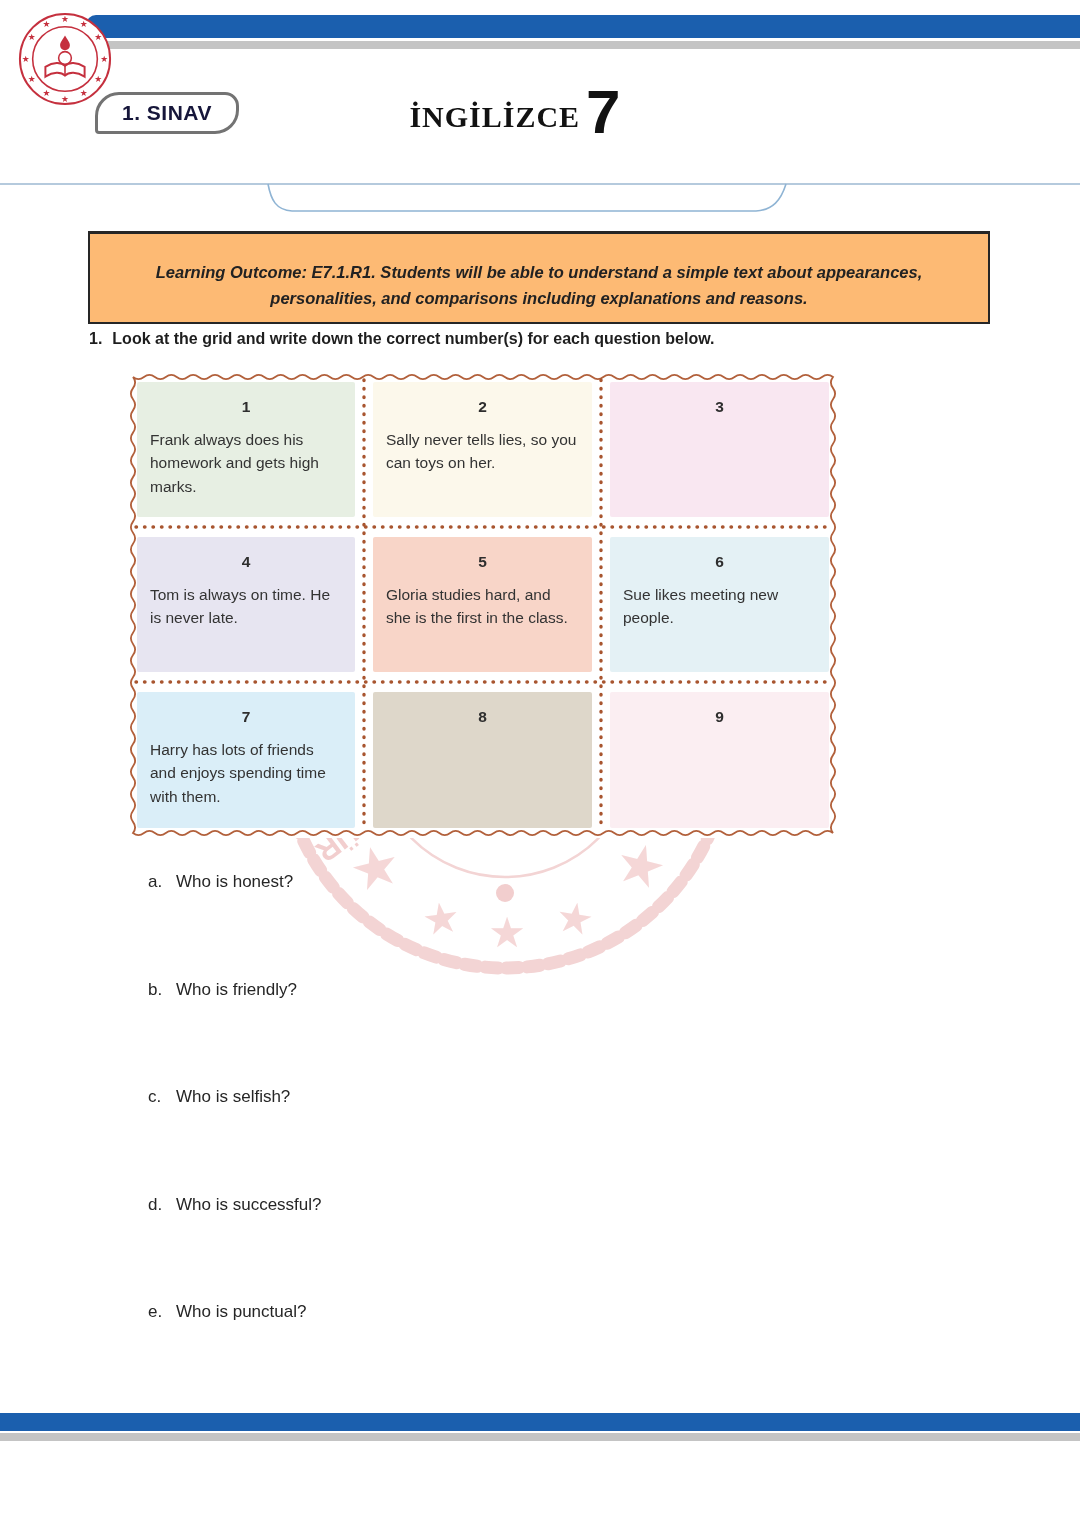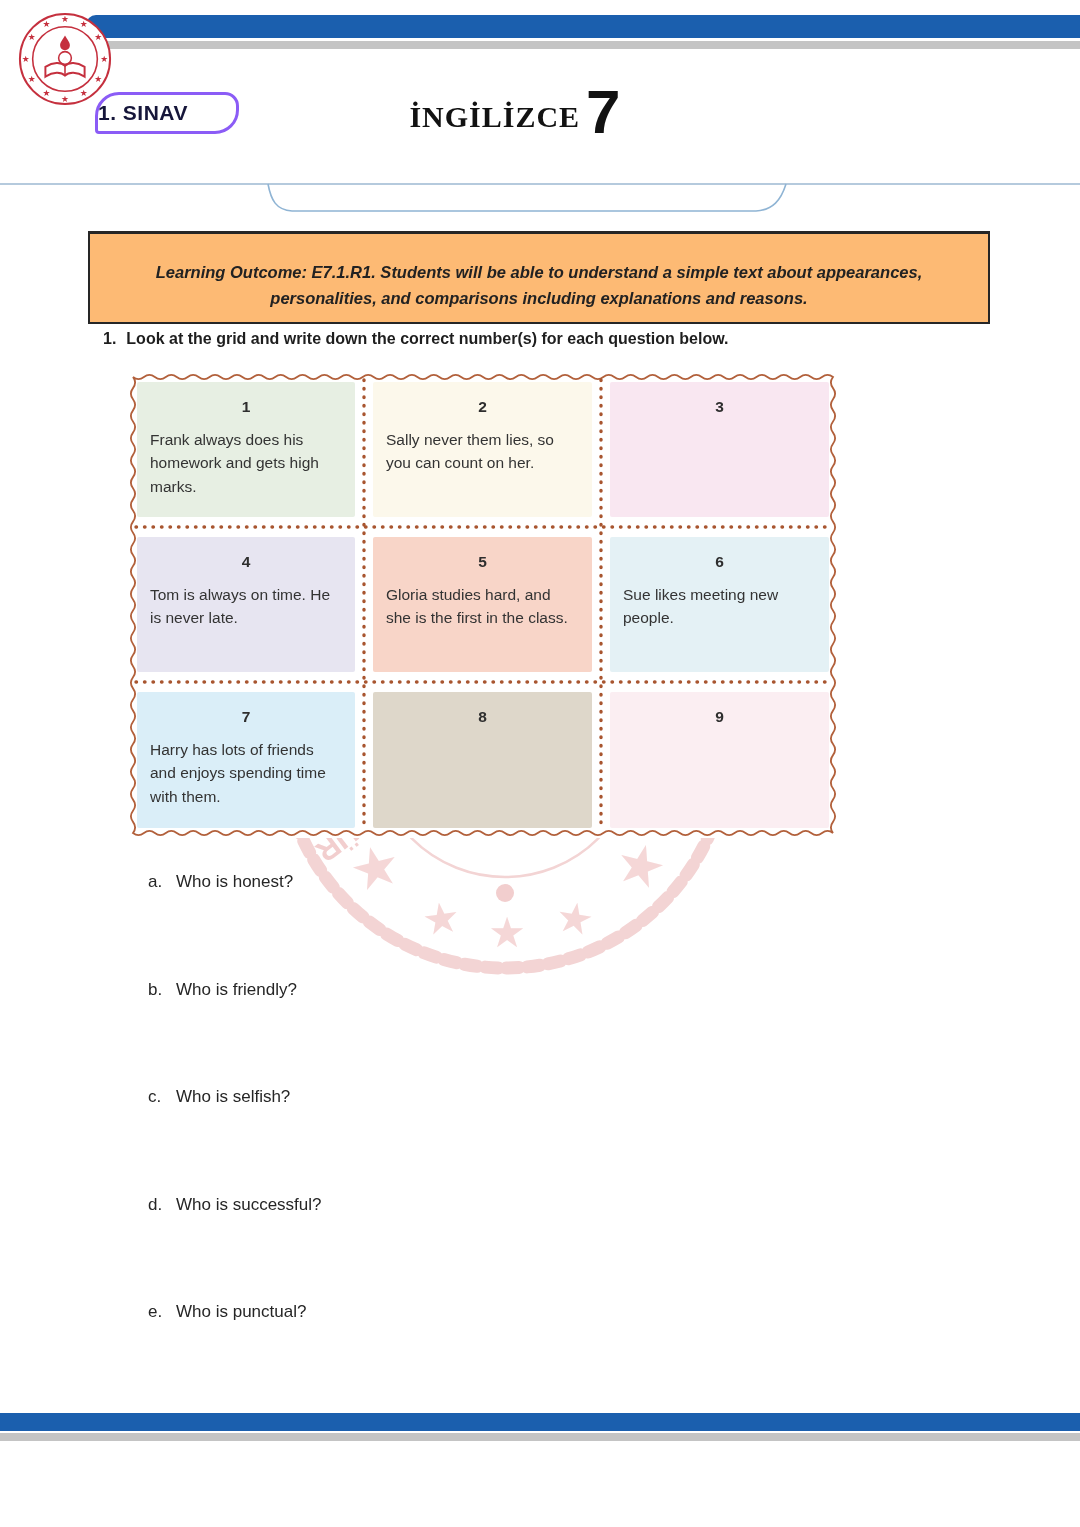--- a/index.html
+++ b/index.html
@@ -9,43 +9,43 @@
     font-family:"Liberation Sans", sans-serif;color:#2d2d2d;
   }
   
   .bar-blue-top{position:absolute;left:86px;right:0;top:15px;height:23px;
     background:#1b5fae;border-radius:10px 0 0 10px;}
   .bar-gray-top{position:absolute;left:104px;right:0;top:41px;height:8px;
     background:#c4c4c4;border-radius:4px 0 0 4px;}
   .logo{position:absolute;left:16px;top:10px;width:98px;height:98px;z-index:3;}
   .badge{
     position:absolute;left:95px;top:92px;width:144px;height:42px;z-index:4;
-    background:#fff;border:3px solid #8b5cf6;box-sizing:border-box;
+    background:#fff;border:3px solid #737373;box-sizing:border-box;
     border-radius:24px 14px 24px 4px;
-    display:flex;align-items:center;justify-content:flex-start;
+    display:flex;align-items:center;justify-content:center;
     font-size:21px;font-weight:bold;color:#16163a;letter-spacing:.5px;
   }
   .title-row{
     position:absolute;left:0;right:0;top:84px;height:70px;z-index:2;
     display:flex;align-items:flex-start;justify-content:center;
     transform:translateX(-25px);
   }
   .title-main{font-size:30px;font-weight:bold;color:#121212;letter-spacing:1px;margin-top:16px;font-family:Liberation Serif, serif;}
   .title-grade{font-size:62px;font-weight:bold;color:#121212;line-height:.9;margin-left:6px;}
   .divider{position:absolute;left:0;top:174px;width:1080px;height:50px;z-index:1;}
   
   .outcome{
     position:absolute;left:88px;right:90px;top:231px;z-index:2;
     border:2px solid #262626;border-top-width:3px;background:#fdba74;
     padding:26px 16px 11px;box-sizing:border-box;
     font-size:16.5px;font-weight:bold;font-style:italic;color:#222;
     text-align:center;line-height:1.55;
   }
   .instruction{
-    position:absolute;left:103px;top:330px;z-index:2;
+    position:absolute;left:89px;top:330px;z-index:2;
     font-size:16px;font-weight:bold;color:#1e1e1e;
   }
   .instruction .qnum{margin-right:10px;}
   
   .watermark{position:absolute;left:245px;top:485px;width:520px;height:520px;z-index:0;}
   
   .gridwrap{
     position:absolute;left:128px;top:372px;width:710px;height:466px;z-index:1;
     background:#ffffff;
   }
@@ -152,21 +152,21 @@
     <div class="grid">
       <div class="cell">
           <div class="cell-inner" style="background: rgb(231, 239, 227);">
         <div class="cell-num">1</div>
         <div class="cell-text">Frank always does his homework and gets high marks.</div>
           </div>
         </div>
       <div class="cell">
           <div class="cell-inner" style="background: rgb(252, 248, 235);">
         <div class="cell-num">2</div>
-        <div class="cell-text">Sally never them lies, so you can count on her.</div>
+        <div class="cell-text">Sally never tells lies, so you can toys on her.</div>
           </div>
         </div>
       <div class="cell">
           <div class="cell-inner" style="background: rgb(249, 231, 241);">
         <div class="cell-num">3</div>
           </div>
         </div>
       <div class="cell">
           <div class="cell-inner" style="background: rgb(231, 229, 241);">
         <div class="cell-num">4</div>

